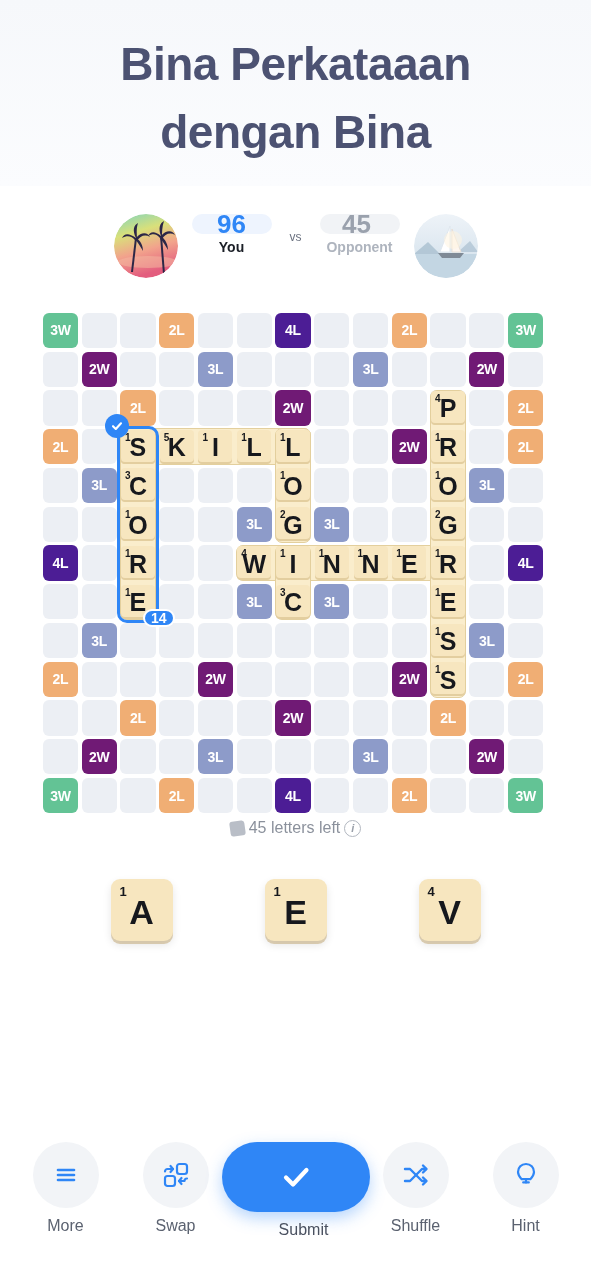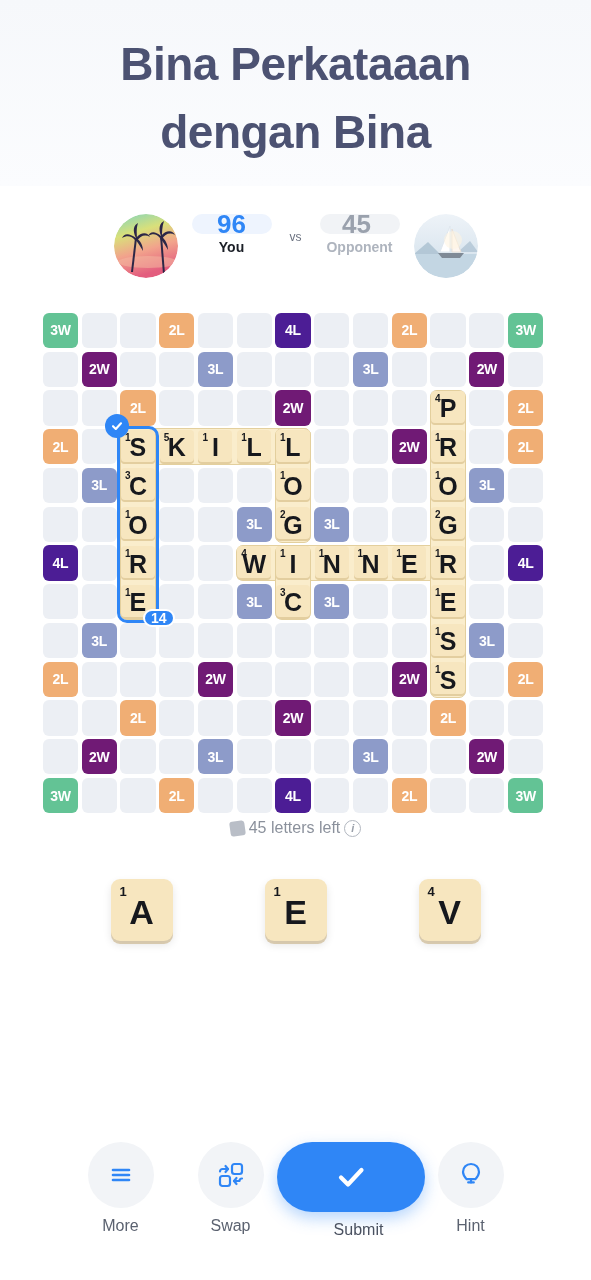--- a/index.html
+++ b/index.html
@@ -978,20 +978,33 @@
 
   <div class="tbitem submit">
     <div class="submit-pill">
       <svg width="42" height="42" viewBox="0 0 42 42">
         <path d="M11 21.5 L18 28.5 L31.5 14" fill="none" stroke="#ffffff" stroke-width="4.2" stroke-linecap="round" stroke-linejoin="round"></path>
       </svg>
     </div>
     <div class="tblabel">Submit</div>
   </div>
 
+  <div class="tbitem">
+    <div class="circ">
+      <svg width="32" height="32" viewBox="0 0 32 32">
+        <g fill="none" stroke="#2f86f6" stroke-width="2.4" stroke-linecap="round" stroke-linejoin="round">
+          <path d="M5 10 H10 L22 22 H26"></path>
+          <path d="M5 22 H10 L22 10 H26"></path>
+          <path d="M23 6.5 L26.5 10 L23 13.5"></path>
+          <path d="M23 18.5 L26.5 22 L23 25.5"></path>
+        </g>
+      </svg>
+    </div>
+    <div class="tblabel">Shuffle</div>
+  </div>
 
   <div class="tbitem">
     <div class="circ">
       <svg width="32" height="32" viewBox="0 0 32 32">
         <g fill="none" stroke="#2f86f6" stroke-width="2.2" stroke-linecap="round">
           <path d="M16 5 C11.3 5 8 8.6 8 13 C8 16.2 10 18.4 11.6 20.2 L20.4 20.2 C22 18.4 24 16.2 24 13 C24 8.6 20.7 5 16 5 Z"></path>
           <line x1="13.2" y1="23.4" x2="18.8" y2="23.4"></line>
           <line x1="16" y1="20.4" x2="16" y2="23.4"></line>
         </g>
       </svg>

